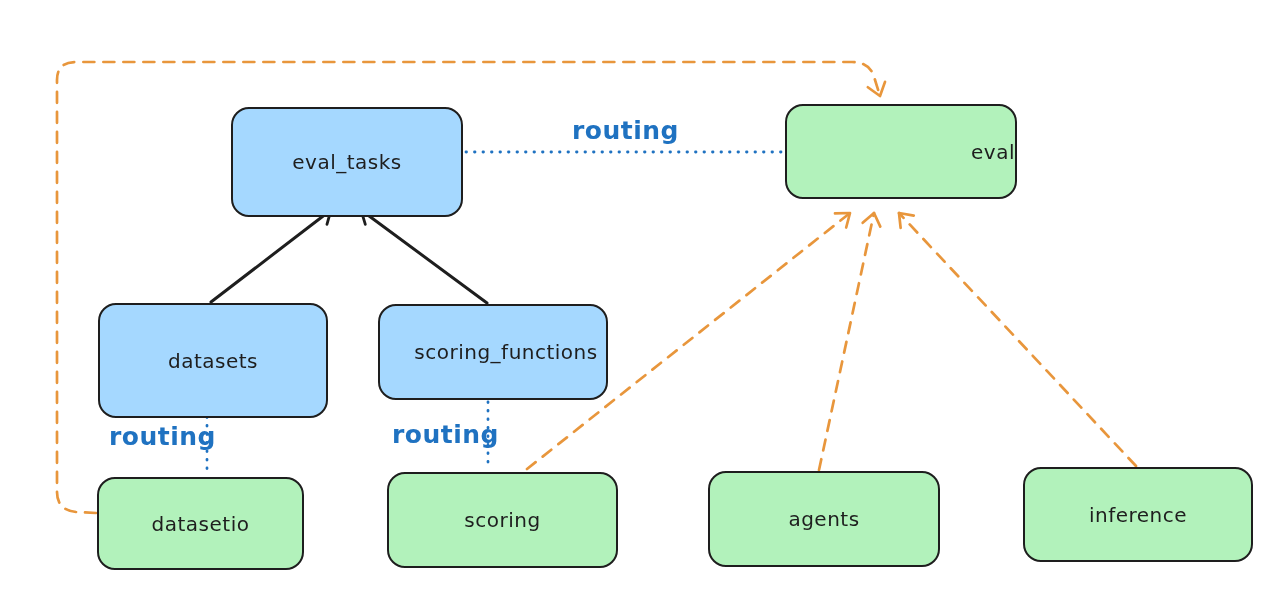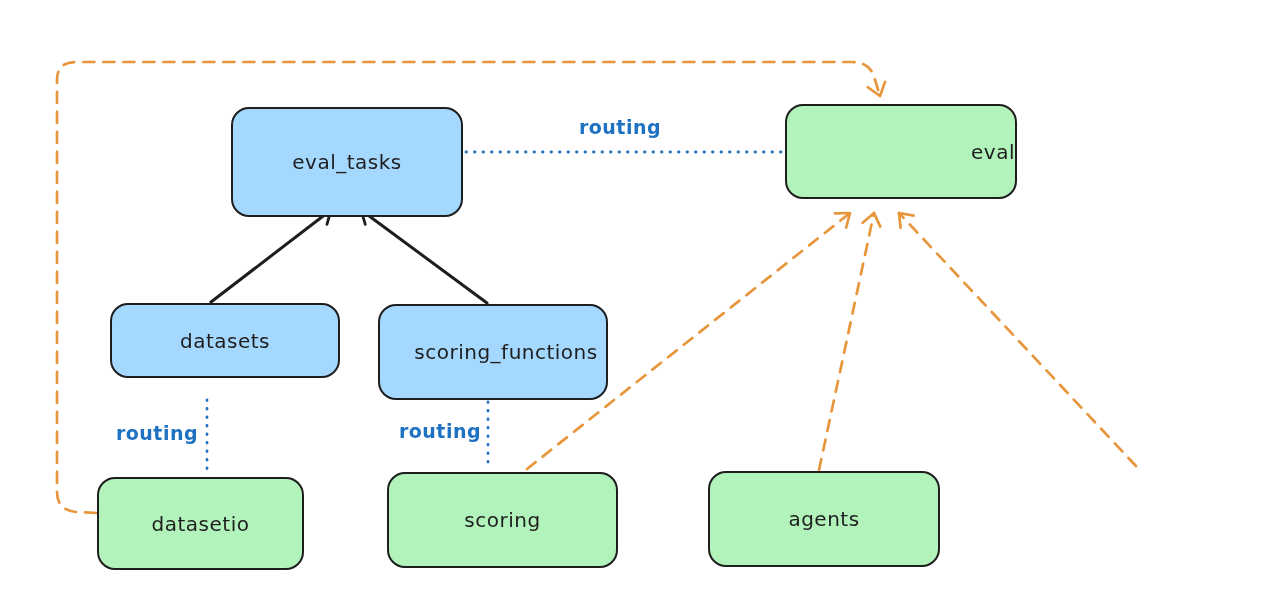--- a/index.html
+++ b/index.html
@@ -32,32 +32,32 @@
     justify-content: center;
     font-size: 20px;
     color: #1e1e1e;
     letter-spacing: 0.5px;
   }
   .node.blue  { background: #a5d8ff; }
   .node.green { background: #b2f2bb; }
 
   .node-eval-tasks        { left: 231px; top: 107px; width: 232px; height: 110px; }
   .node-eval              { left: 785px; top: 104px; width: 232px; height: 95px; justify-content: flex-end; }
-  .node-datasets          { left:  98px; top: 303px; width: 230px; height: 75px; margin-left: 12px; }
+  .node-datasets          { left:  98px; top: 303px; width: 230px; height: 115px; }
   .node-scoring-functions { left: 378px; top: 304px; width: 230px; height: 96px; padding-left: 26px; }
   .node-datasetio         { left:  97px; top: 477px; width: 207px; height: 93px; }
   .node-scoring           { left: 387px; top: 472px; width: 231px; height: 96px; }
   .node-agents            { left: 708px; top: 471px; width: 232px; height: 96px; }
   .node-inference         { left: 1023px; top: 467px; width: 230px; height: 95px; }
 
   .routing-label {
     position: absolute;
     width: 96px;
     text-align: center;
-    font-size: 19px;
+    font-size: 25px;
     font-weight: bold;
     color: #1f72c1;
     letter-spacing: 0.5px;
   }
   .routing-top  { left: 572px; top: 116px; }
   .routing-left { left: 109px; top: 422px; }
   .routing-mid  { left: 392px; top: 420px; }
 </style>
 </head>
 <body>
@@ -101,18 +101,21 @@
   </div>
   <div class="node green node-datasetio">
     <span>datasetio</span>
   </div>
   <div class="node green node-scoring">
     <span>scoring</span>
   </div>
   <div class="node green node-agents">
     <span>agents</span>
   </div>
+  <div class="node green node-inference">
+    <span>inference</span>
+  </div>
 
   <div class="routing-label routing-top">routing</div>
   <div class="routing-label routing-left">routing</div>
   <div class="routing-label routing-mid">routing</div>
 
 </div>
 
 </body></html>

